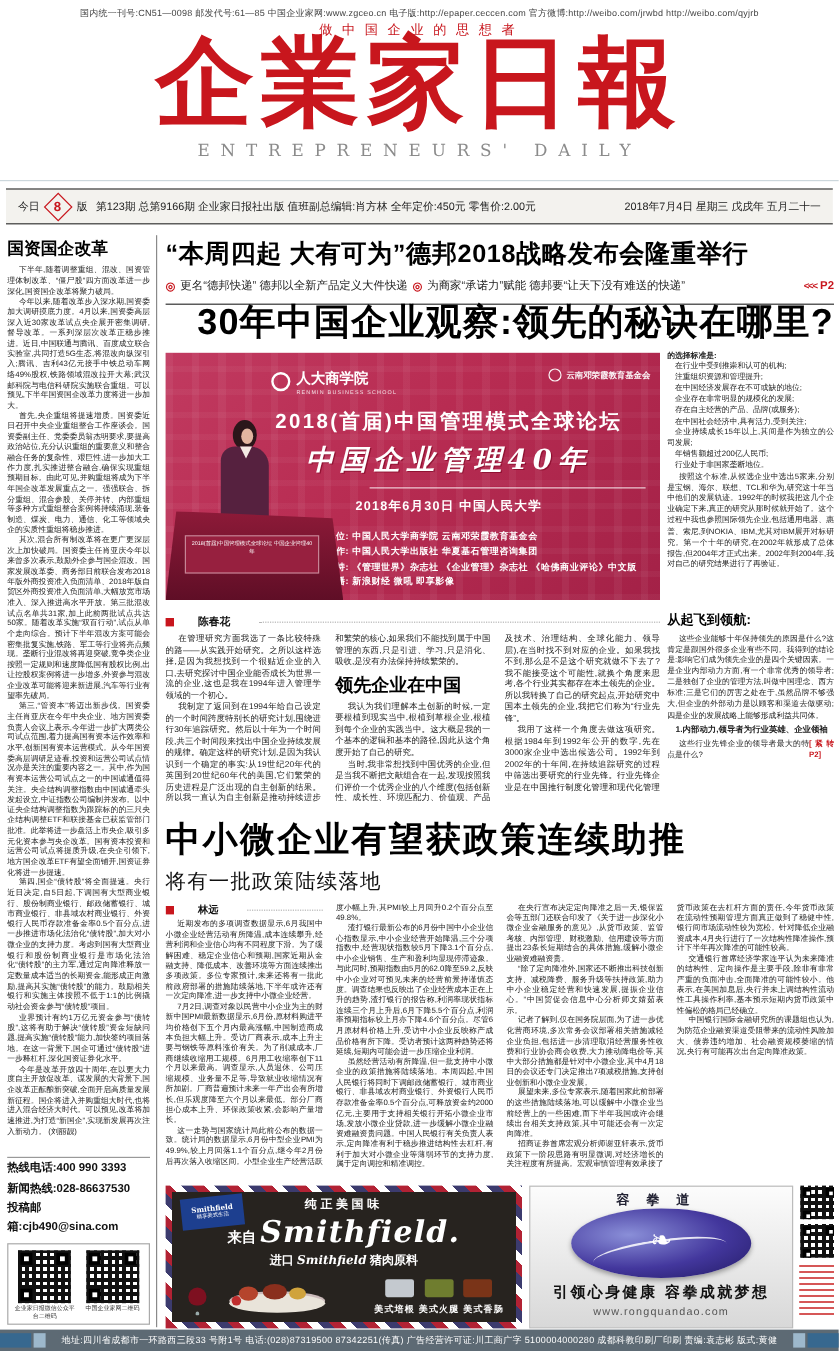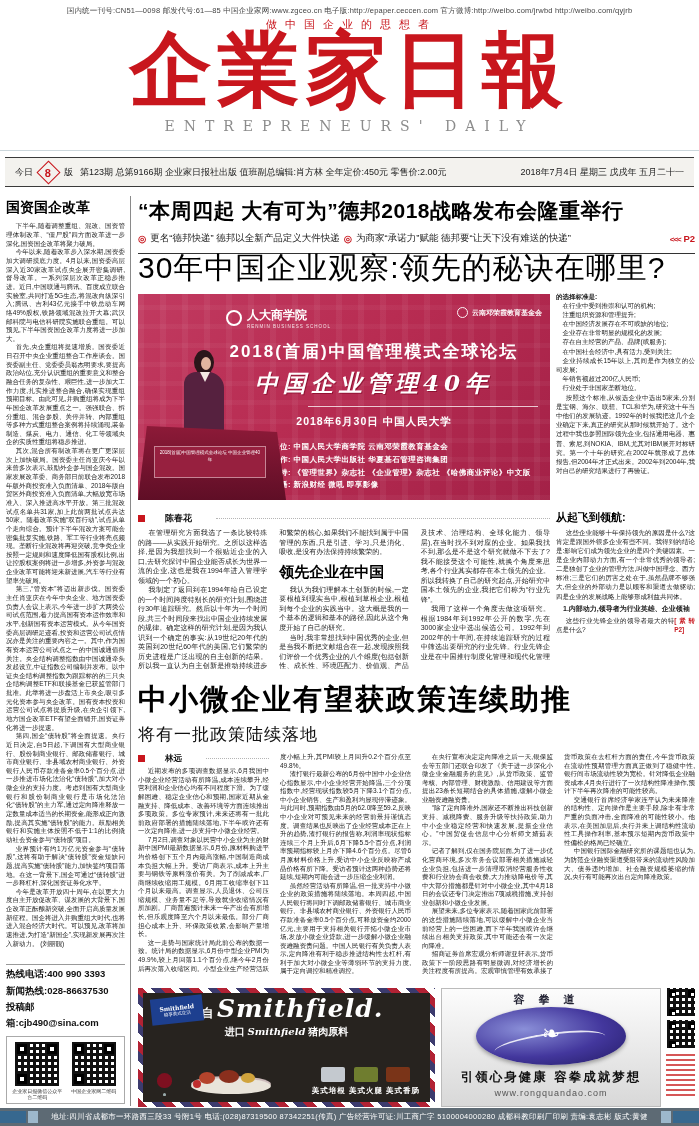--- a/index.html
+++ b/index.html
@@ -31,21 +31,21 @@
 .qr-img.small::before{width:7px;height:7px;box-shadow:19px 0 0 #000,0 19px 0 #000}
 .qr-img.small::after{width:3px;height:3px;box-shadow:19px 0 0 #fff,0 19px 0 #fff}
 
 .topstory{position:absolute;left:138px;top:197px;width:557px}
 .ts-head{font-size:21px;font-weight:900;color:#000;letter-spacing:.5px;white-space:nowrap}
 .ts-points{margin-top:7px;display:flex;align-items:center;font-size:9.5px;color:#222;gap:4px;white-space:nowrap}
 .obullet{color:#c8161d;font-weight:bold}
 .ts-ref{margin-left:auto;color:#c8161d;font-weight:bold}
 .ts-ref .arr{font-size:8px;letter-spacing:-1px}
 .topstory hr{border:none;border-top:1px solid #333;margin-top:8px}
-.mainhead{position:absolute;left:138px;top:248px;width:557px;text-align:left;font-size:30px;font-weight:400;color:#000;letter-spacing:1px;white-space:nowrap}
+.mainhead{position:absolute;left:138px;top:248px;width:557px;text-align:right;font-size:30px;font-weight:700;color:#000;letter-spacing:1px;white-space:nowrap}
 
 .photo{position:absolute;left:138px;top:294px;width:412px;height:206px;background:linear-gradient(135deg,#c13a60 0%,#b82c52 45%,#a32147 100%);overflow:hidden;color:#fff}
 .photo::before{content:"";position:absolute;inset:0;background:repeating-linear-gradient(90deg,rgba(255,255,255,.05) 0 6px,transparent 6px 22px),repeating-linear-gradient(0deg,rgba(255,255,255,.04) 0 5px,transparent 5px 19px)}
 .ph-orgl{position:absolute;top:13px;left:88px;display:flex;align-items:center;gap:5px;font-size:12px;font-weight:bold}
 .ph-orgl .ring{width:16px;height:16px;border:2px solid #fff;border-radius:50%;flex:none}
 .ph-orgl small{display:block;font-size:4.5px;font-weight:normal;letter-spacing:1px;opacity:.85}
 .ph-orgr{position:absolute;top:13px;right:8px;display:flex;align-items:center;gap:4px;font-size:7px;font-weight:bold;opacity:.95}
 .ph-orgr .ring{width:11px;height:11px;border:1.5px solid #fff;border-radius:50%;flex:none}
 .ph-title{position:absolute;top:46px;left:60px;right:0;text-align:center;font-size:17px;font-weight:900;letter-spacing:2px}
 .ph-sub{position:absolute;top:74px;left:60px;right:0;text-align:center;font-family:"DejaVu Serif",serif;font-style:italic;font-weight:bold;font-size:23px;letter-spacing:5px;text-shadow:1px 1px 0 rgba(120,0,30,.6)}
@@ -280,20 +280,21 @@
         <p>中国银行国际金融研究所的课题组也认为,为防范企业融资渠道受阻带来的流动性风险加大、债券违约增加、社会融资规模萎缩的情况,央行有可能再次出台定向降准政策。</p>
       </div>
   </div>
 </div>
 
 <div class="ad-smith">
   <div class="sm-logo">
       <span>Smithfield</span>
       <small>精享美式生活</small>
     </div>
+  <div class="sm-l1">纯正美国味</div>
   <div class="sm-l2"><span>来自</span> <span class="brand">Smithfield.</span></div>
   <div class="sm-l3"><span>进口</span> <span class="brand">Smithfield</span> <span>猪肉原料</span></div>
   <div class="sm-food">
     <span class="sm-wine"></span>
     <span class="sm-plate">
       <i style="left:8px;top:-6px;width:16px;height:12px;background:#b5442c"></i>
       <i style="left:28px;top:-8px;width:20px;height:13px;background:#8a2f1d"></i>
       <i style="left:50px;top:-5px;width:14px;height:10px;background:#d0a33c"></i>
       <i style="left:2px;top:2px;width:8px;height:8px;background:#bf2d2d"></i>
     </span>

